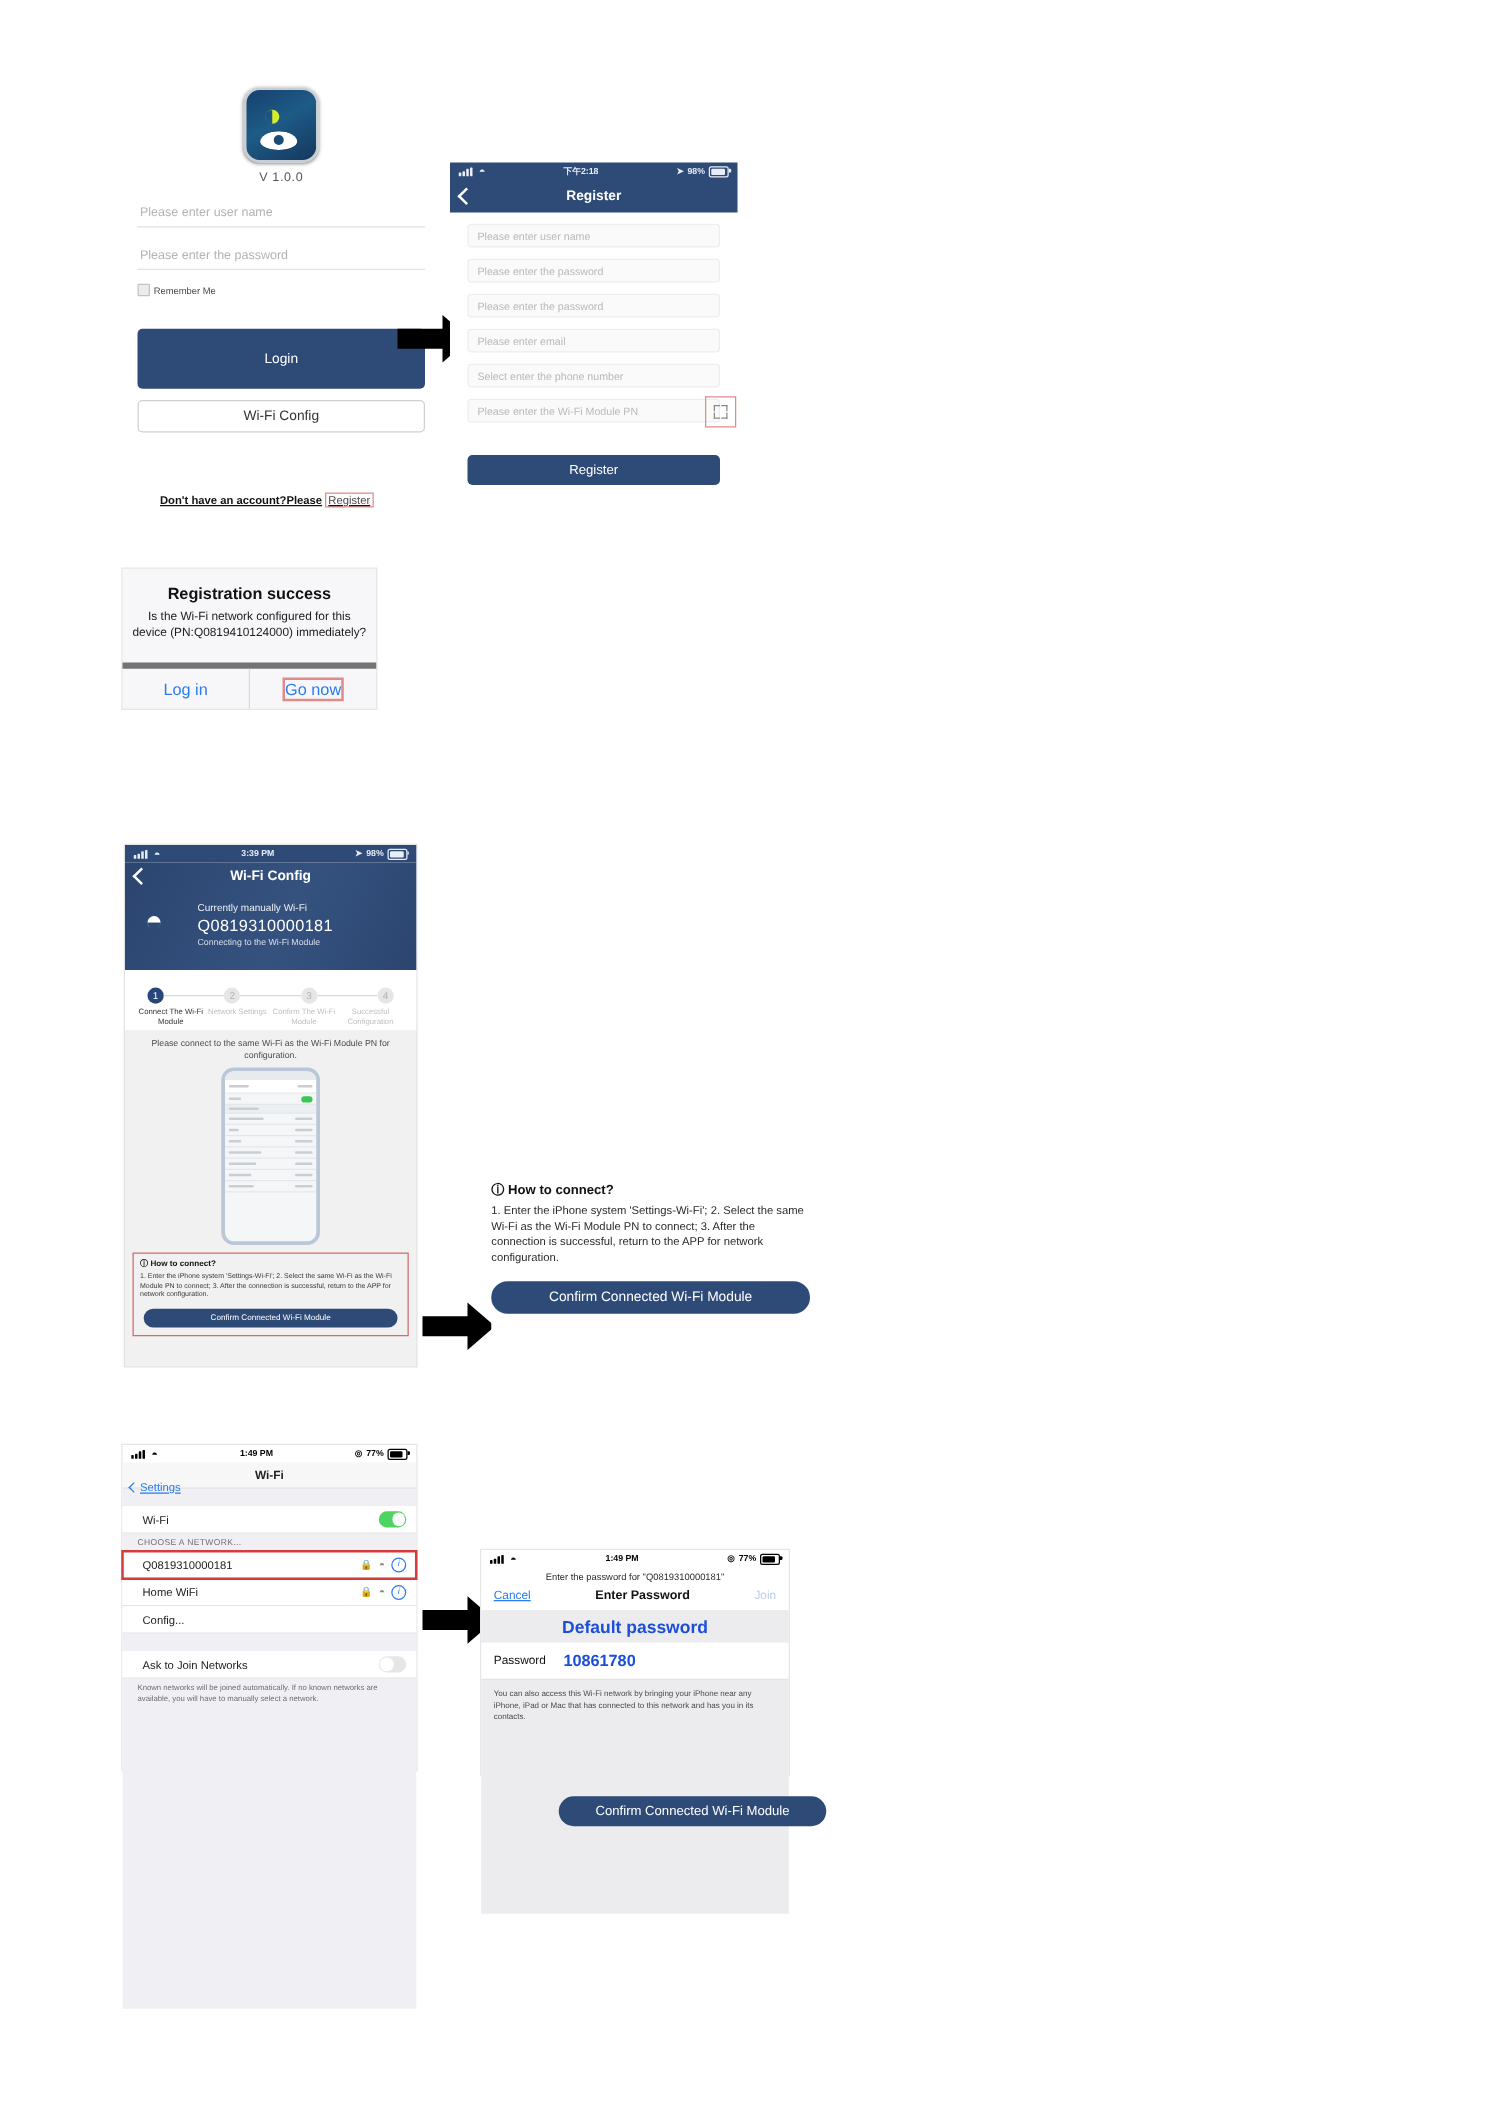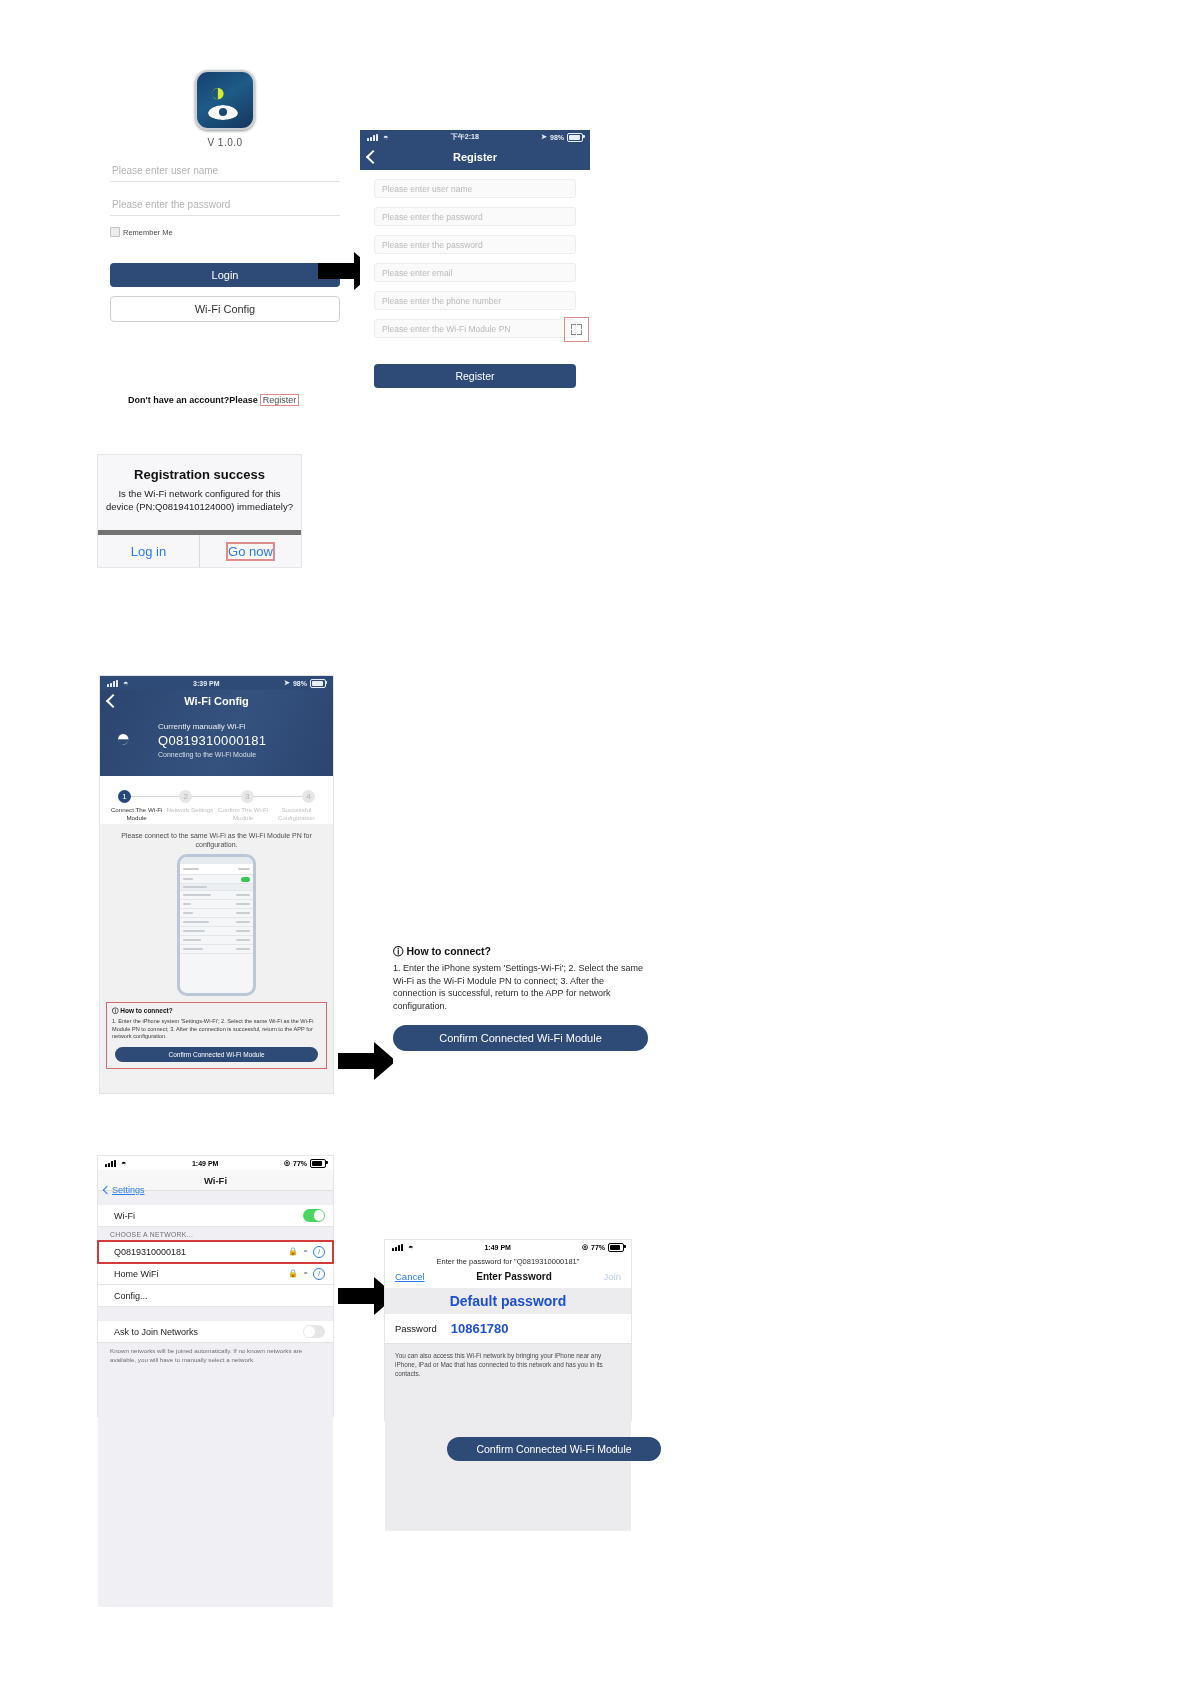--- a/index.html
+++ b/index.html
@@ -36,24 +36,24 @@
   .applogo .wv{position:absolute;left:13px;top:7px;color:#d8ec2a;font-size:26px;line-height:1;transform:rotate(0deg);}
   .applogo .eye{position:absolute;left:11px;bottom:8px;width:30px;height:15px;
       border-radius:50%/60% 60% 40% 40%;background:#fff;
       clip-path:ellipse(50% 50% at 50% 50%);}
   .applogo .eye::after{content:"";position:absolute;left:11px;top:3px;width:8px;height:8px;border-radius:50%;background:#1a4a76;}
   .ver{text-align:center;font-size:10px;color:#555;margin-top:7px;letter-spacing:.5px;}
   .lf{margin-top:14px;border-bottom:1px solid #e2e2e2;padding:3px 2px 5px;font-size:10px;color:#b4b4b4;}
   .remember{display:flex;align-items:center;gap:3px;margin-top:11px;font-size:7.5px;color:#4a4a4a;}
   .cbox{width:8px;height:8px;border:1px solid #c3c3c3;background:#ececec;border-radius:1px;display:inline-block;}
   .btn-primary{margin-top:26px;background:#2e4a76;color:#fff;text-align:center;
-               font-size:11px;padding:6px 0;border-radius:4px;}
+               font-size:11px;padding:18px 0;border-radius:4px;}
   .btn-outline{margin-top:9px;background:#fff;color:#333;text-align:center;border:1px solid #cfcfcf;
                font-size:11px;padding:6px 0;border-radius:4px;}
-  .noacct{position:absolute;left:18px;top:325px;font-size:9px;color:#111;white-space:nowrap;font-weight:bold;}
+  .noacct{position:absolute;left:18px;top:325px;font-size:9px;color:#111;white-space:nowrap;font-weight:bold;text-decoration:underline;}
   .regbox{border:1px solid #e08b8b;color:#4a4a4a;padding:0 2px;margin-left:2px;font-weight:normal;}
 
   
   #register{left:360px;top:130px;width:230px;height:265px;}
   .navbar{background:#2e4a76;color:#fff;height:26px;display:flex;align-items:center;justify-content:center;position:relative;}
   .navbar .ttl{font-size:11px;font-weight:bold;}
   .navbar .back{position:absolute;left:8px;top:50%;transform:translateY(-50%) rotate(45deg);
                 width:8px;height:8px;border-left:2px solid #fff;border-bottom:2px solid #fff;}
   .rstat{background:#2e4a76;color:#e8eef7;}
   .rfield{margin:9px 14px 0;background:#fafafa;border:1px solid #ededed;border-radius:3px;
@@ -196,21 +196,21 @@
     </span>
   </div>
   <div class="navbar">
     <span class="back"></span>
     <span class="ttl">Register</span>
   </div>
   <div class="rfield">Please enter user name</div>
   <div class="rfield">Please enter the password</div>
   <div class="rfield">Please enter the password</div>
   <div class="rfield">Please enter email</div>
-  <div class="rfield">Please enter the phone number</div>
+  <div class="rfield">Select enter the phone number</div>
   <div class="rfield">
     <span>Please enter the Wi-Fi Module PN</span>
     <span class="qr">
       <span class="qrg">
           <i></i>
           <u></u>
         </span>
     </span>
   </div>
   <div class="rbtn">Register</div>

